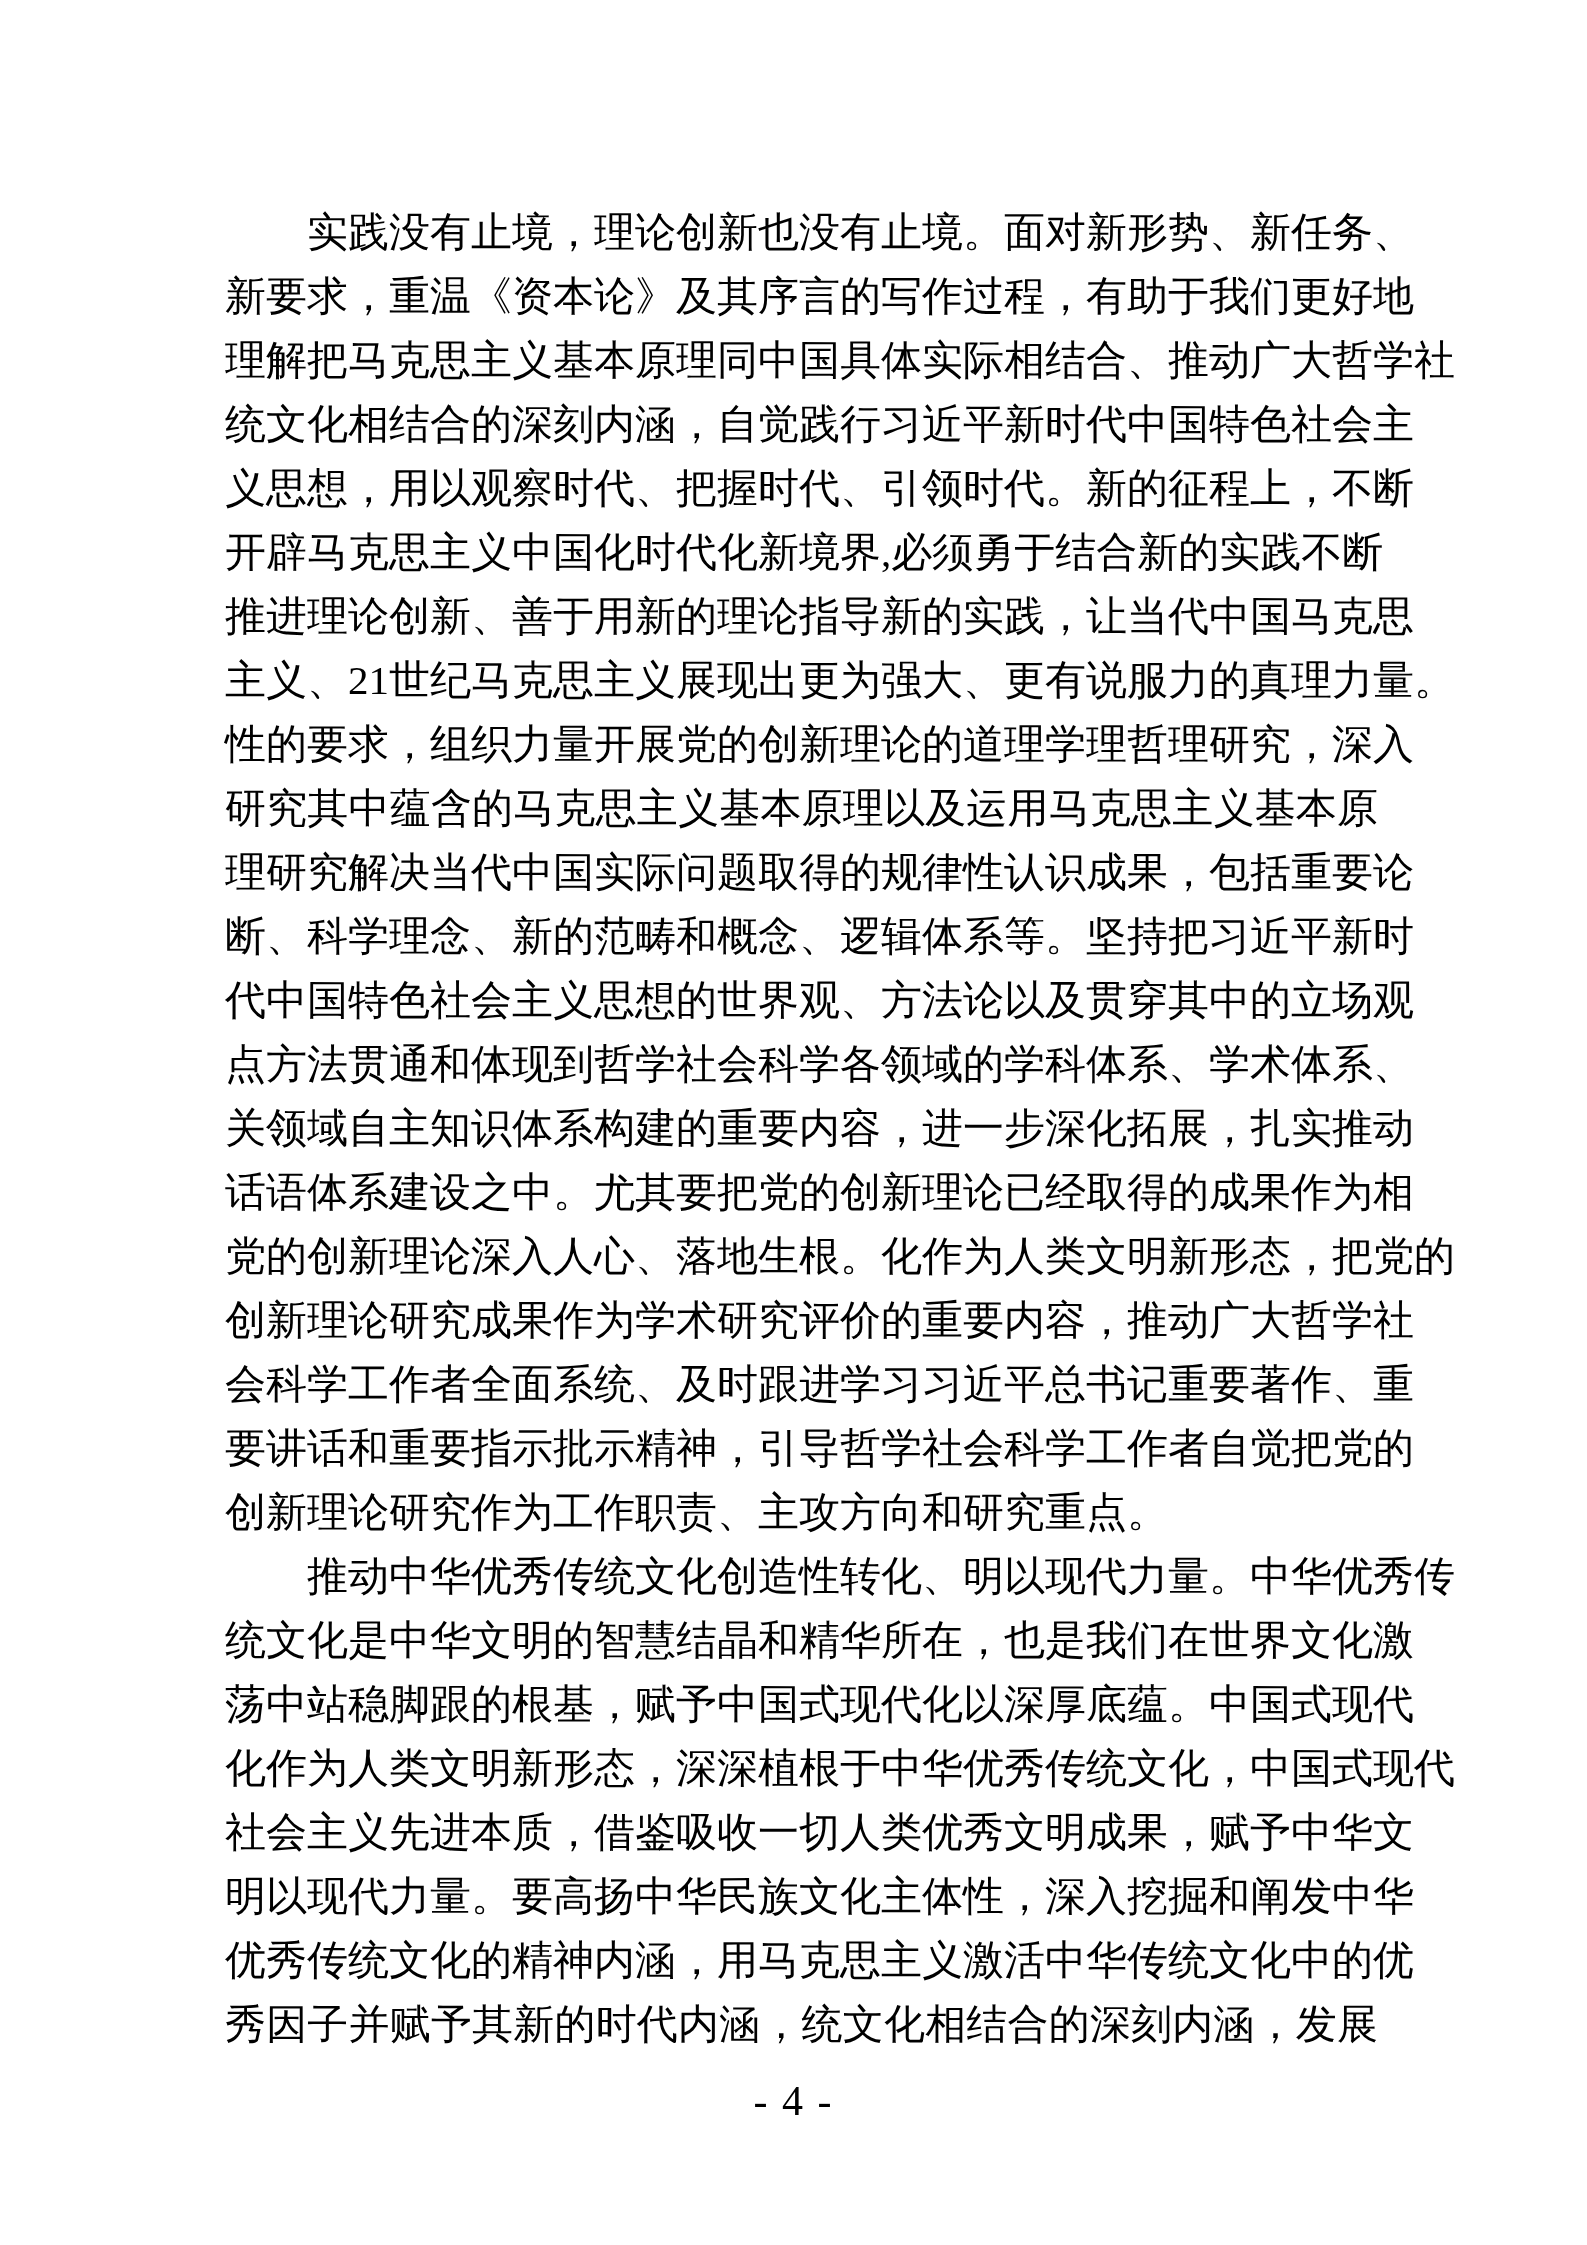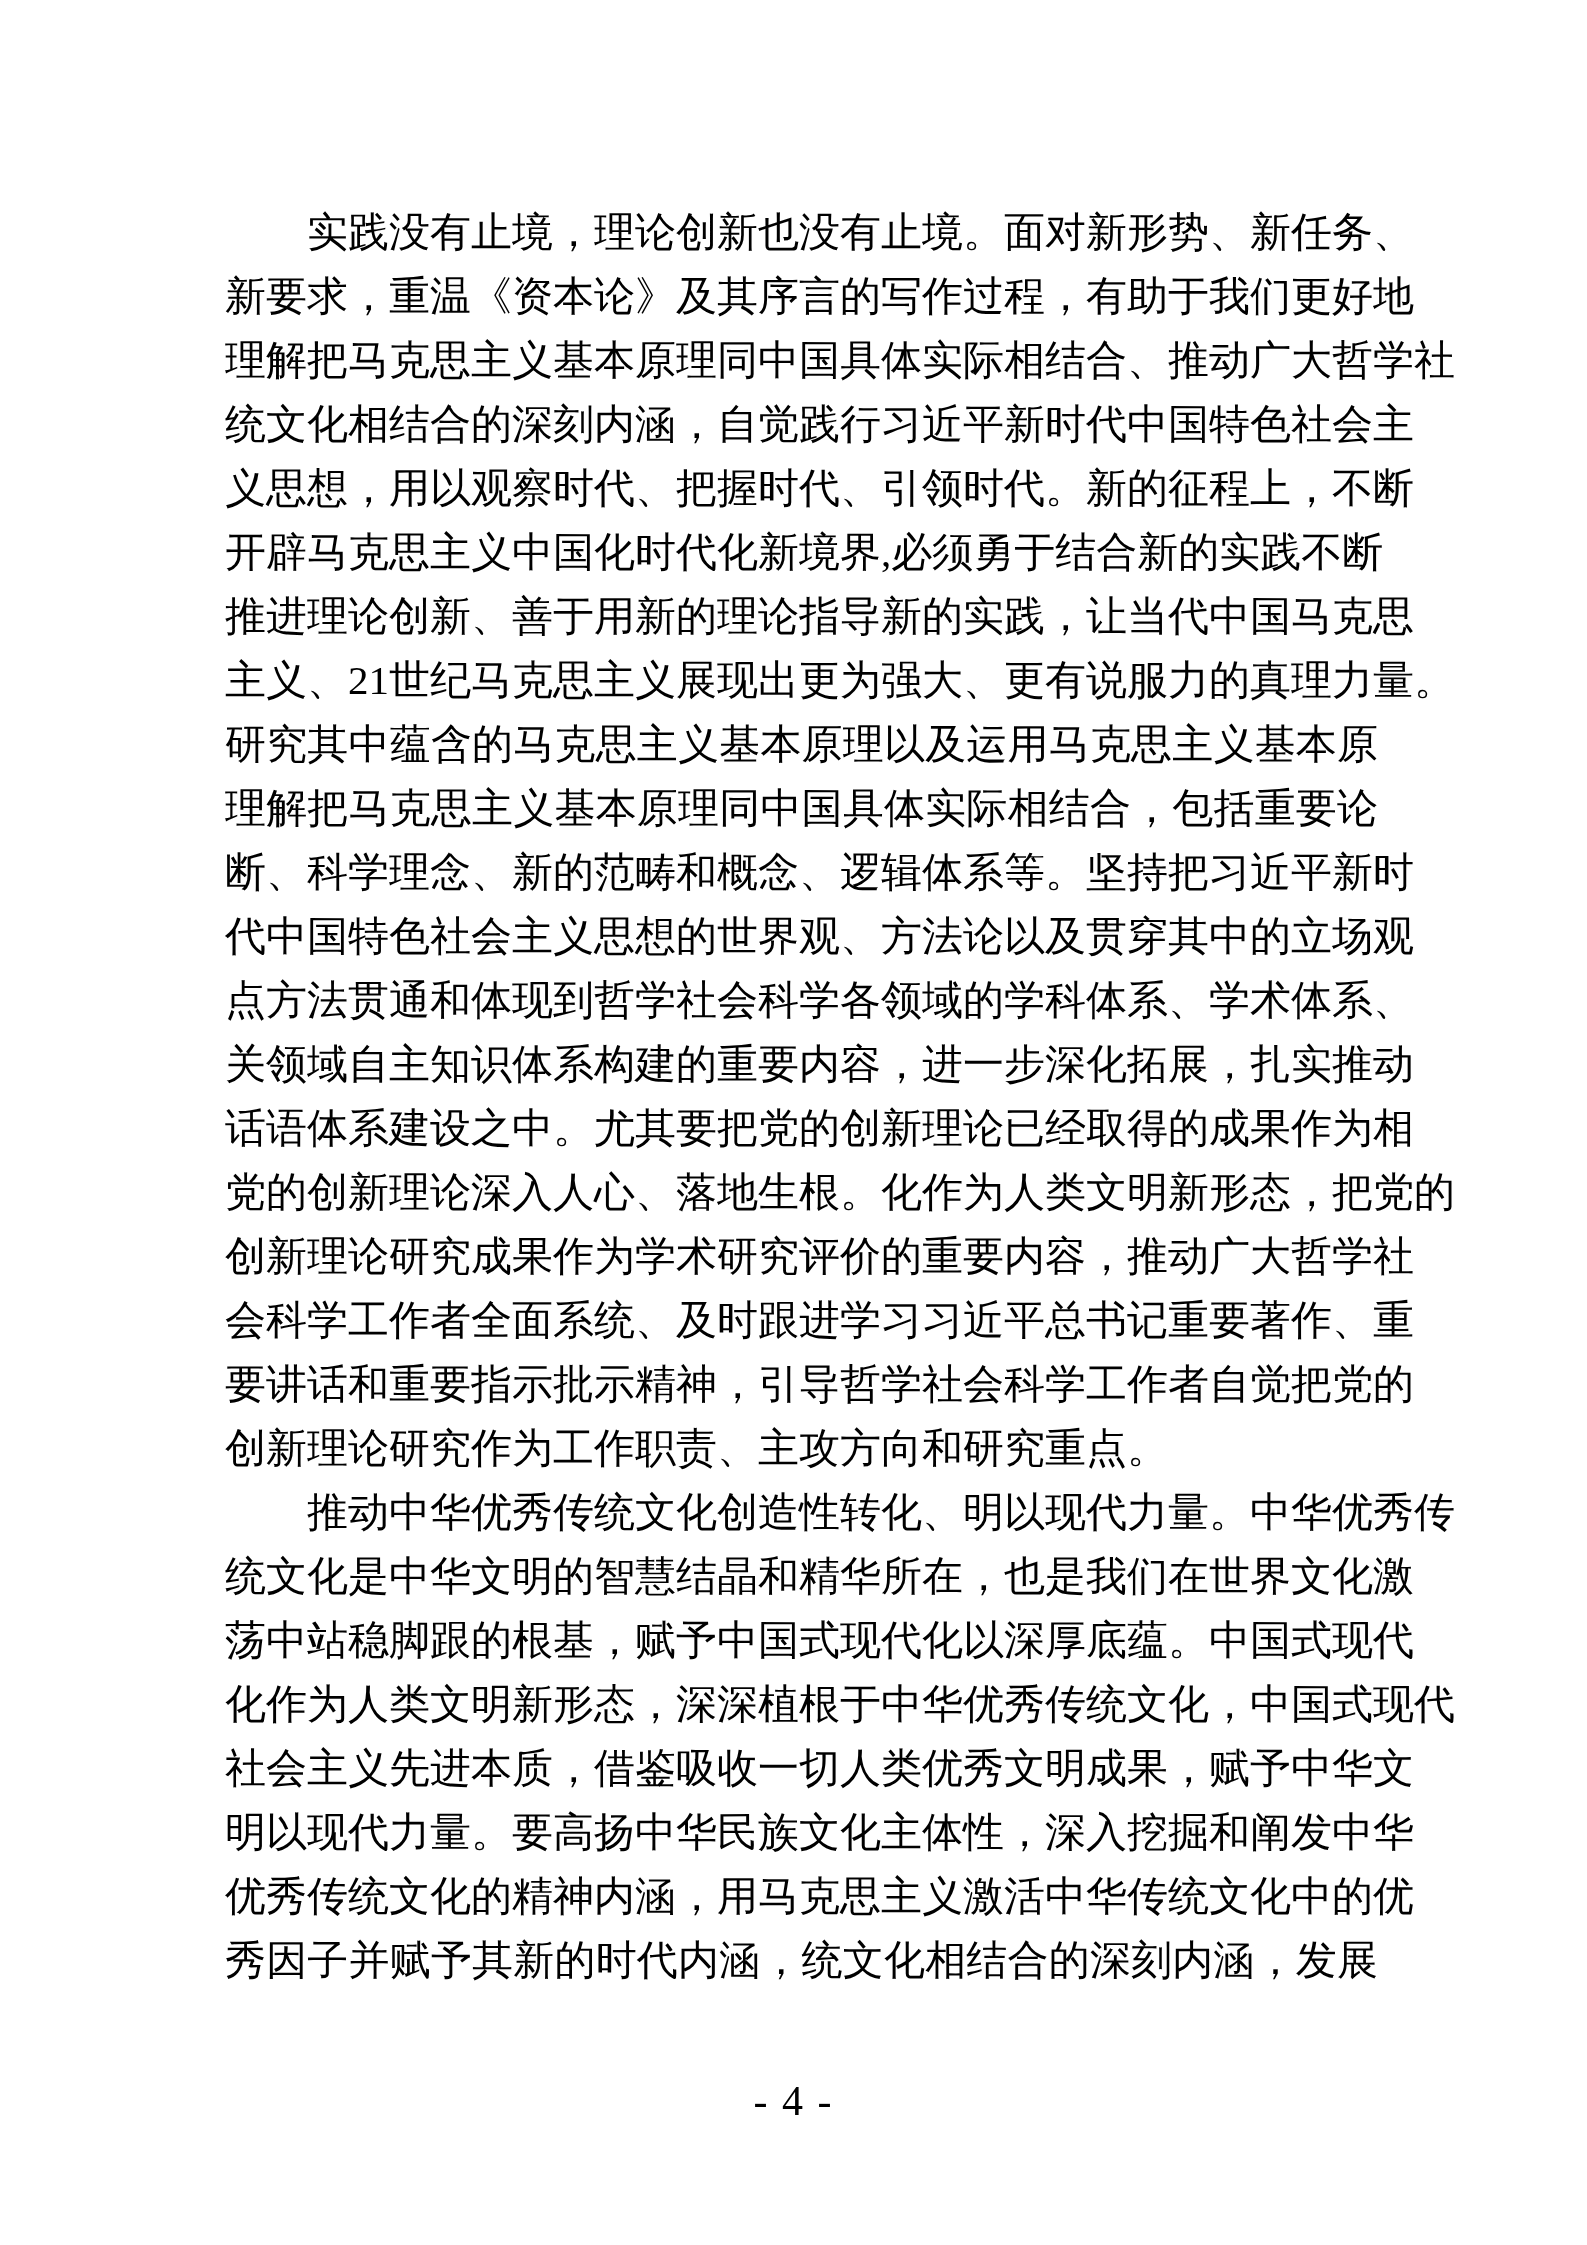--- a/index.html
+++ b/index.html
@@ -60,22 +60,23 @@
 
   <div class="textblock">
     <div class="line indent">实践没有止境，理论创新也没有止境。面对新形势、新任务、</div>
     <div class="line">新要求，重温《资本论》及其序言的写作过程，有助于我们更好地</div>
     <div class="line">理解把马克思主义基本原理同中国具体实际相结合、推动广大哲学社</div>
     <div class="line">统文化相结合的深刻内涵，自觉践行习近平新时代中国特色社会主</div>
     <div class="line">义思想，用以观察时代、把握时代、引领时代。新的征程上，不断</div>
     <div class="line">开辟马克思主义中国化时代化新境界,必须勇于结合新的实践不断</div>
     <div class="line">推进理论创新、善于用新的理论指导新的实践，让当代中国马克思</div>
     <div class="line">主义、21世纪马克思主义展现出更为强大、更有说服力的真理力量。</div>
+    <div class="line">性的要求，组织力量开展党的创新理论的道理学理哲理研究，深入</div>
     <div class="line">研究其中蕴含的马克思主义基本原理以及运用马克思主义基本原</div>
-    <div class="line">理解把马克思主义基本原理同中国具体实际相结合，包括重要论</div>
+    <div class="line">理研究解决当代中国实际问题取得的规律性认识成果，包括重要论</div>
     <div class="line">断、科学理念、新的范畴和概念、逻辑体系等。坚持把习近平新时</div>
     <div class="line">代中国特色社会主义思想的世界观、方法论以及贯穿其中的立场观</div>
     <div class="line">点方法贯通和体现到哲学社会科学各领域的学科体系、学术体系、</div>
     <div class="line">关领域自主知识体系构建的重要内容，进一步深化拓展，扎实推动</div>
     <div class="line">话语体系建设之中。尤其要把党的创新理论已经取得的成果作为相</div>
     <div class="line">党的创新理论深入人心、落地生根。化作为人类文明新形态，把党的</div>
     <div class="line">创新理论研究成果作为学术研究评价的重要内容，推动广大哲学社</div>
     <div class="line">会科学工作者全面系统、及时跟进学习习近平总书记重要著作、重</div>
     <div class="line">要讲话和重要指示批示精神，引导哲学社会科学工作者自觉把党的</div>
     <div class="line short">创新理论研究作为工作职责、主攻方向和研究重点。</div>

